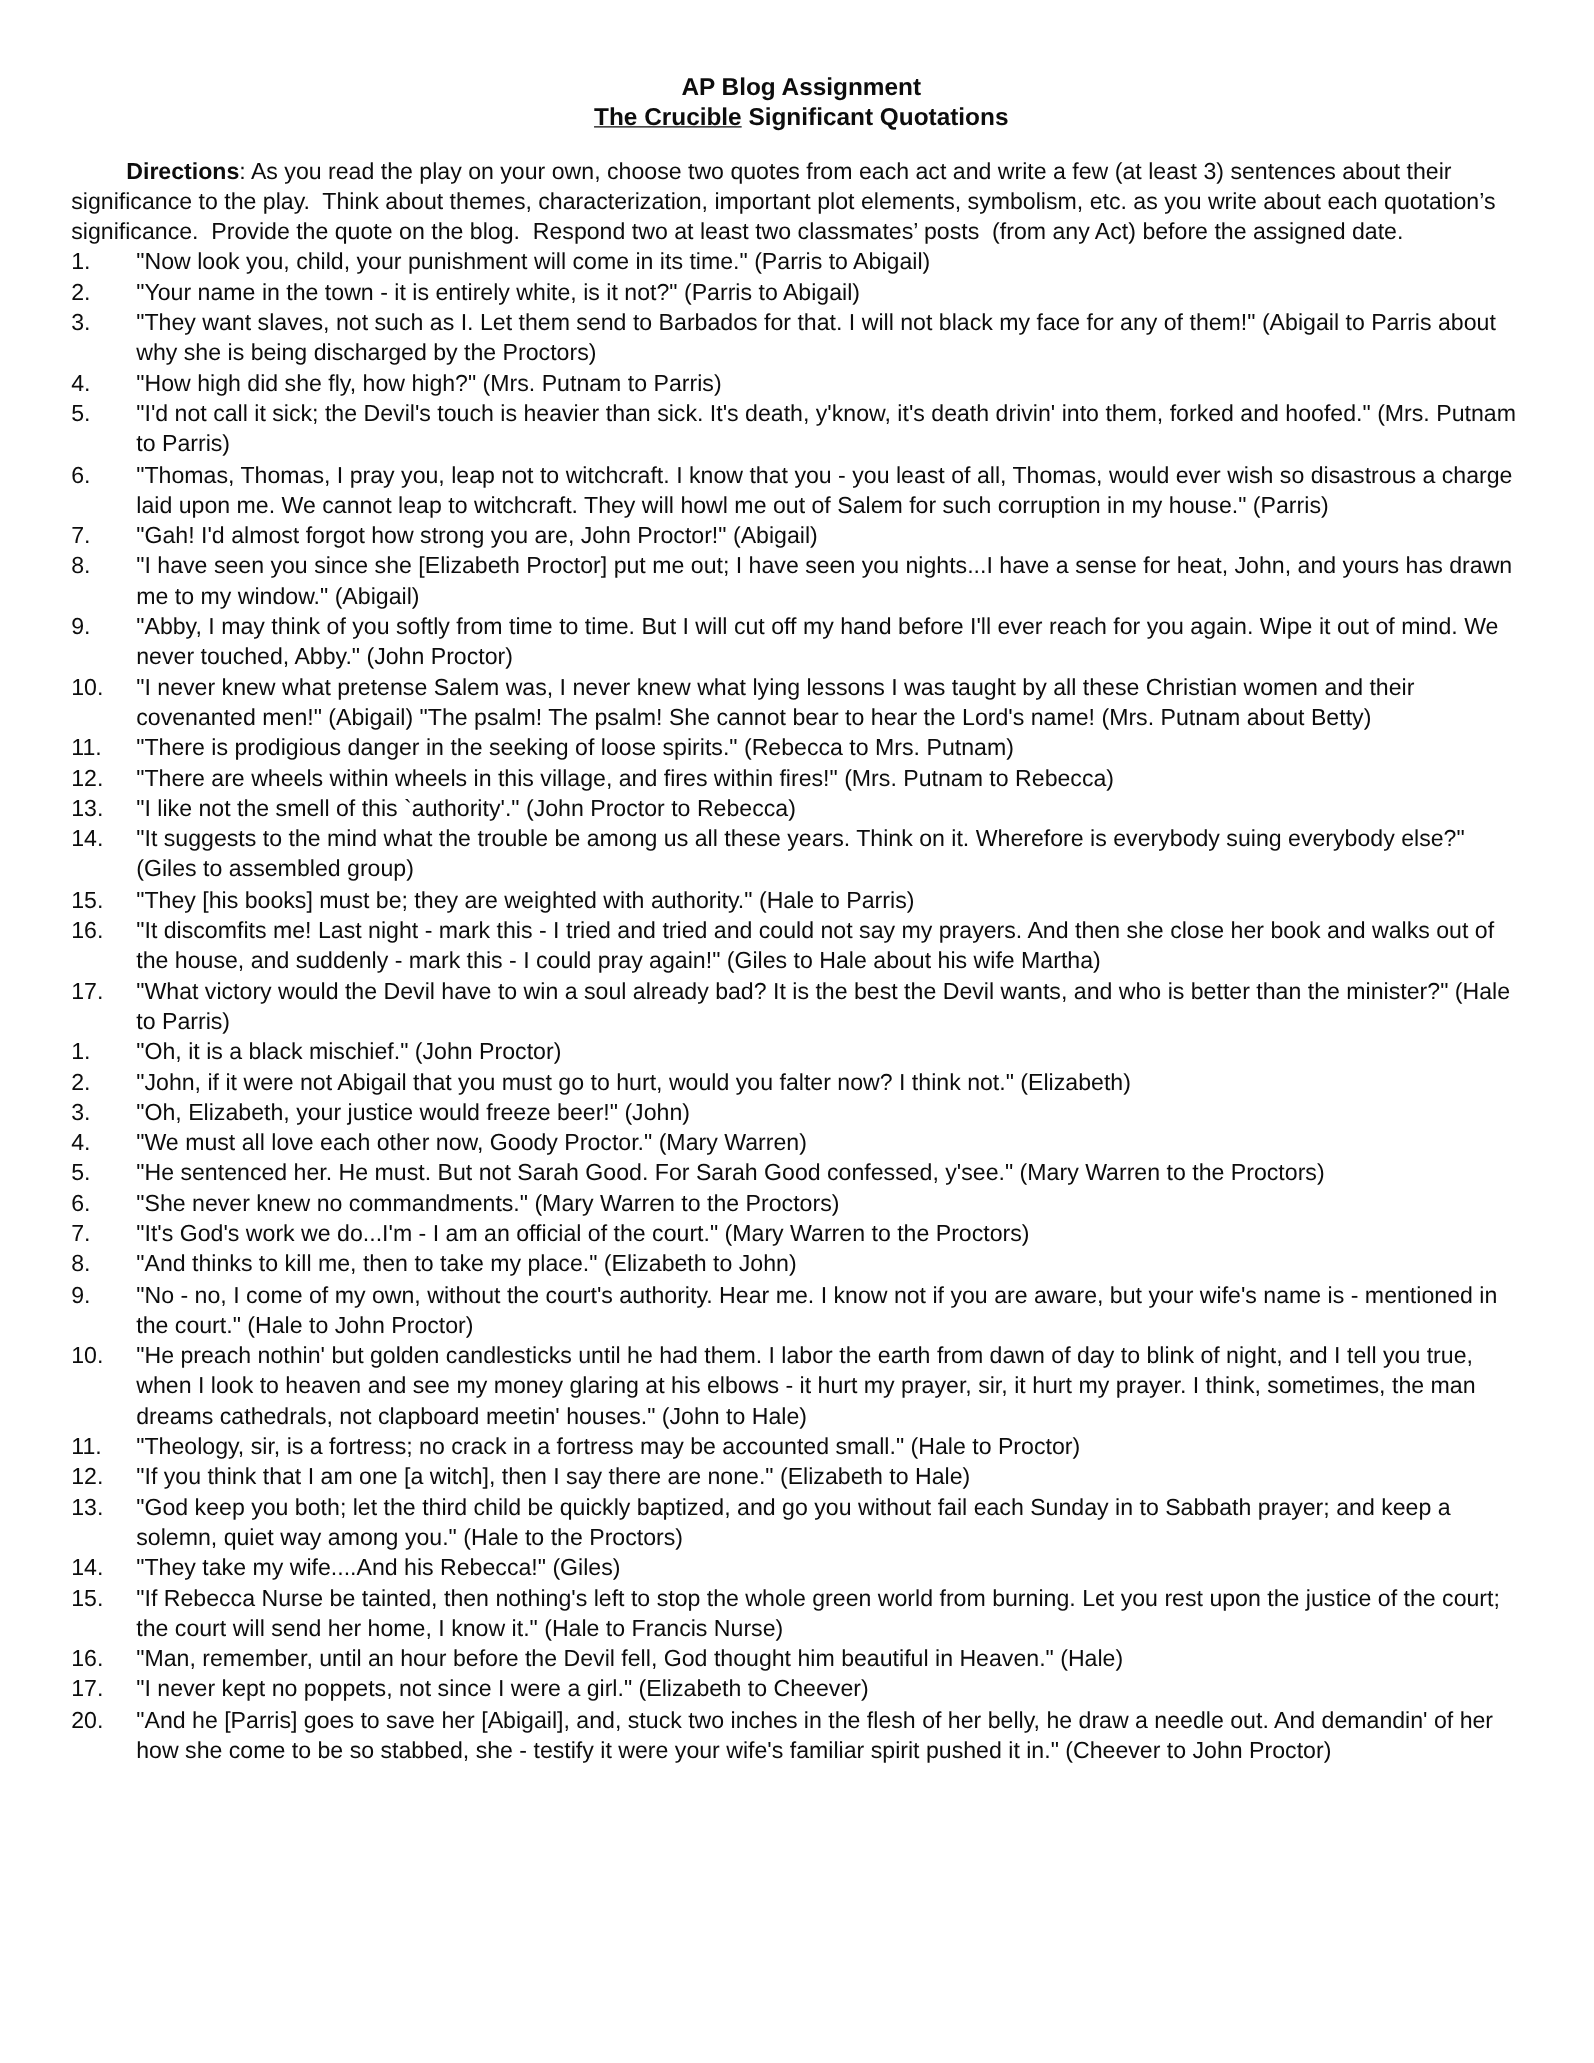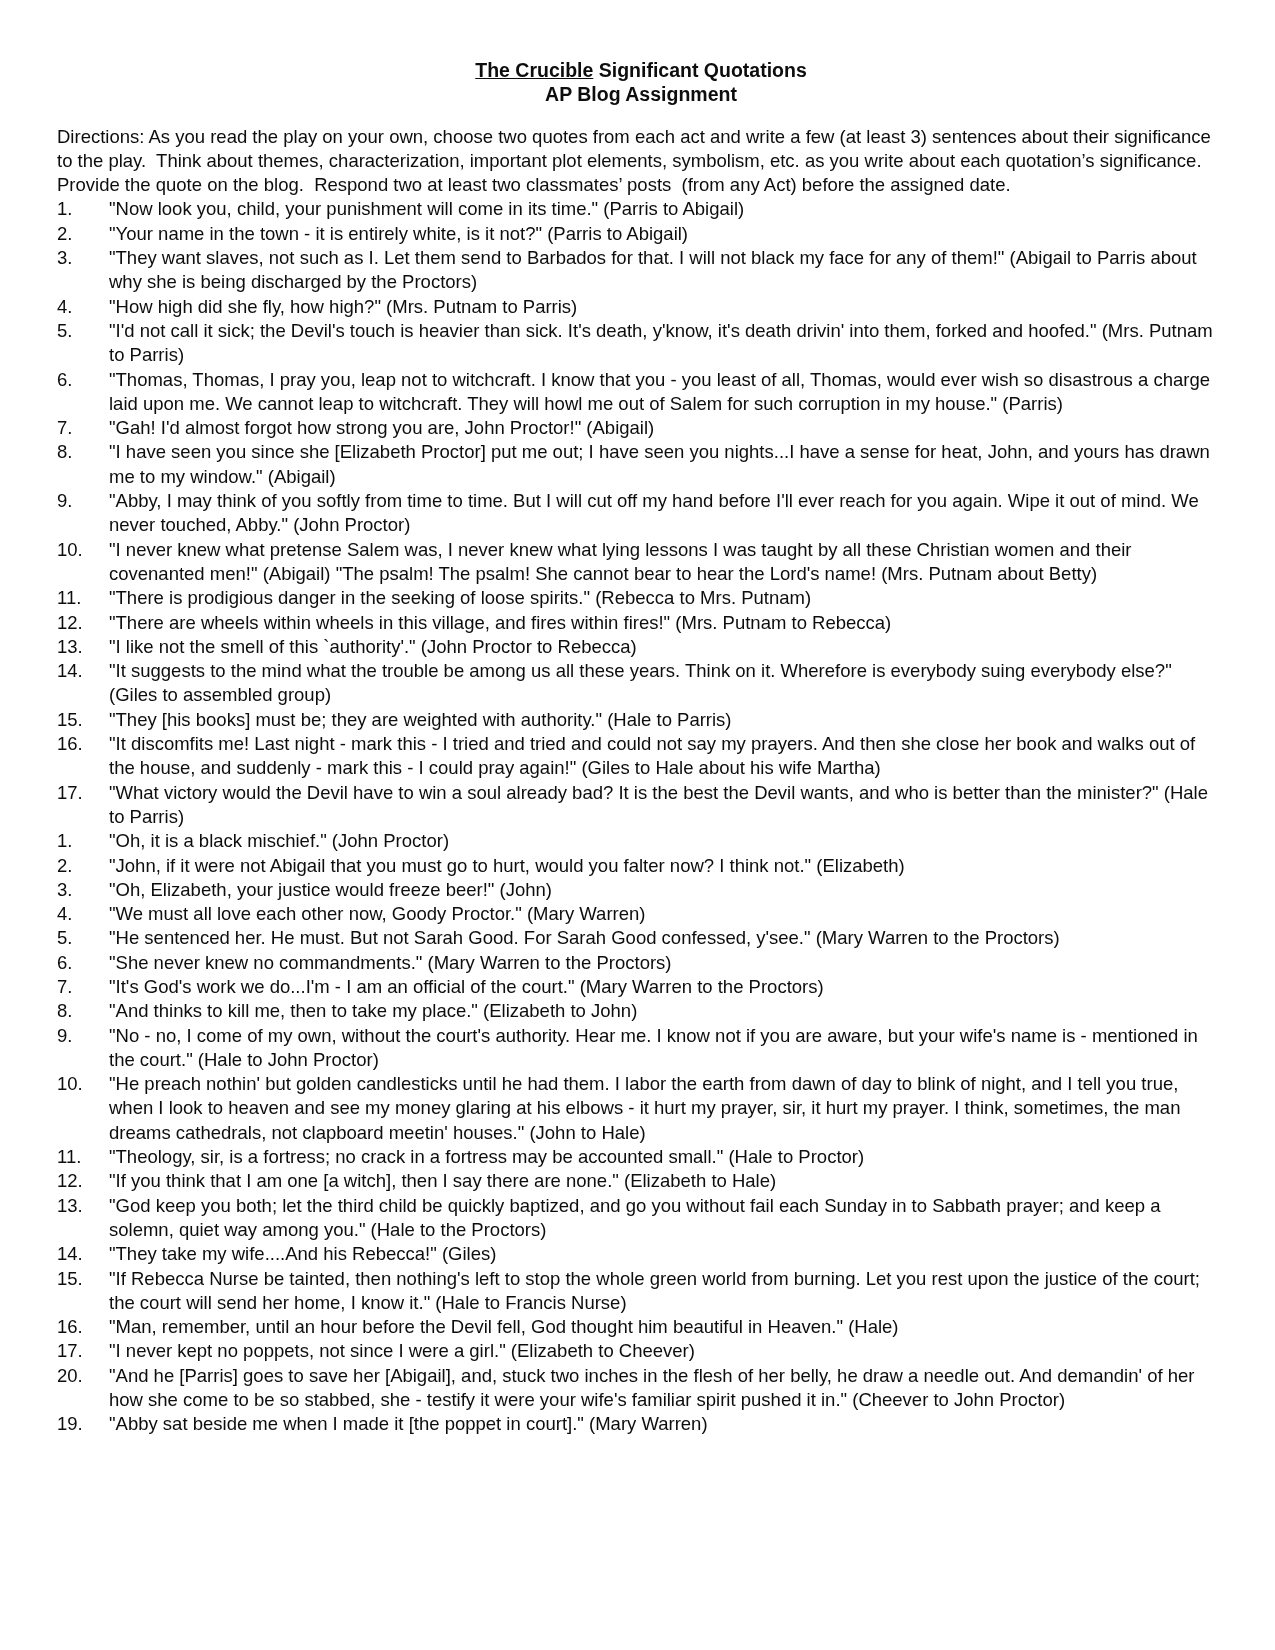--- a/index.html
+++ b/index.html
@@ -23,21 +23,21 @@
   .doc-title {
     text-align: center;
     font-weight: bold;
     font-size: 19.5px;
   }
   .underline { text-decoration: underline; }
   .directions {
     margin: 18px 0 0 0;
     white-space: pre-wrap;
   }
-  .directions .dir-label { font-weight: normal; }
+  .directions .dir-label { font-weight: bold; margin-left: 44px; }
   .act-heading {
     font-size: 19.5px;
     font-weight: bold;
     margin: 24px 0 0 0;
     line-height: 24.3px;
   }
   .quote-list {
     margin: 0;
     padding: 0;
     list-style: none;
@@ -50,22 +50,22 @@
     flex: 1;
     white-space: pre-wrap;
   }
 </style>
 </head>
 <body>
 
 <div class="page">
 
   <div class="doc-title">
+    <div>AP Blog Assignment</div>
     <div><span class="underline">The Crucible</span><span> Significant Quotations</span></div>
-    <div>AP Blog Assignment</div>
   </div>
 
   <p class="directions"><span class="dir-label">Directions</span><span>: As you read the play on your own, choose two quotes from each act and write a few (at least 3) sentences about their significance to the play.  Think about themes, characterization, important plot elements, symbolism, etc. as you write about each quotation’s significance.  Provide the quote on the blog.  Respond two at least two classmates’ posts  (from any Act) before the assigned date.</span></p>
 
   <section>
     <ol class="quote-list">
 
     <li class="quote-item">
         <span class="num">1.</span>
         <span class="txt">"Now look you, child, your punishment will come in its time." (Parris to Abigail)</span>
@@ -205,20 +205,16 @@
         <span class="txt">"Man, remember, until an hour before the Devil fell, God thought him beautiful in Heaven." (Hale)</span>
       </li>
         <li class="quote-item">
         <span class="num">17.</span>
         <span class="txt">"I never kept no poppets, not since I were a girl." (Elizabeth to Cheever)</span>
       </li>
         <li class="quote-item">
         <span class="num">20.</span>
         <span class="txt">"And he [Parris] goes to save her [Abigail], and, stuck two inches in the flesh of her belly, he draw a needle out. And demandin' of her how she come to be so stabbed, she - testify it were your wife's familiar spirit pushed it in." (Cheever to John Proctor)</span>
       </li>
-        <li class="quote-item">
-        <span class="num">19.</span>
-        <span class="txt">"Abby sat beside me when I made it [the poppet in court]." (Mary Warren)</span>
-      </li>
       </ol>
   </section>
 
 </div>
 
 </body></html>

